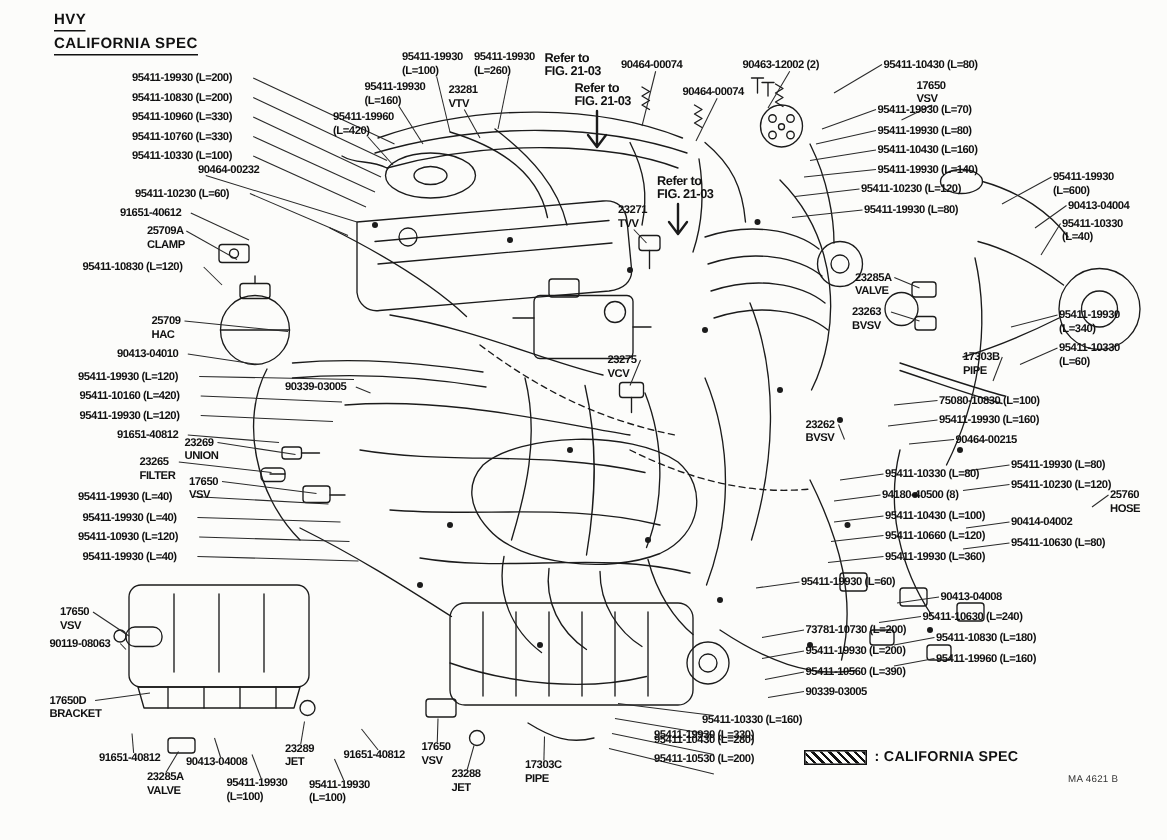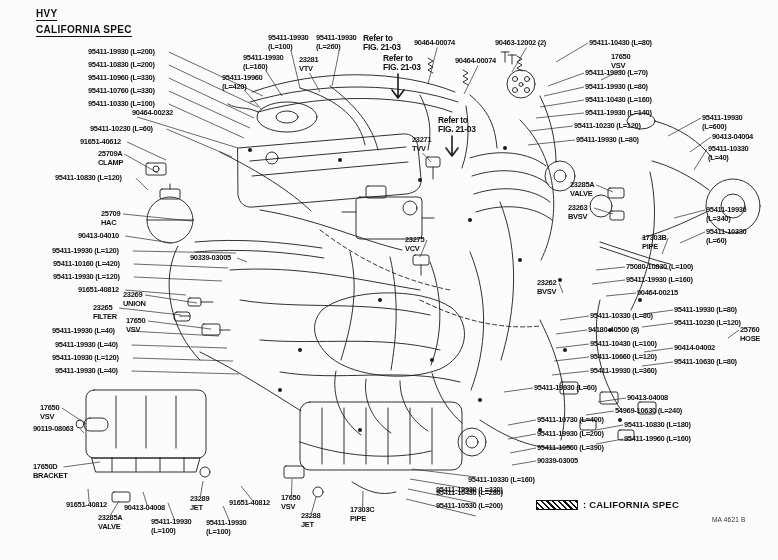--- a/index.html
+++ b/index.html
@@ -397,22 +397,22 @@
       <div class="lbl" style="left: 588px; top: 326px;">94180-40500 (8)</div>
       <div class="lbl" style="left: 740px; top: 326px;">25760
 HOSE</div>
       <div class="lbl" style="left: 590px; top: 340px;">95411-10430 (L=100)</div>
       <div class="lbl" style="left: 674px; top: 344px;">90414-04002</div>
       <div class="lbl" style="left: 590px; top: 353px;">95411-10660 (L=120)</div>
       <div class="lbl" style="left: 674px; top: 358px;">95411-10630 (L=80)</div>
       <div class="lbl" style="left: 590px; top: 367px;">95411-19930 (L=360)</div>
       <div class="lbl" style="left: 534px; top: 384px;">95411-19930 (L=60)</div>
       <div class="lbl" style="left: 627px; top: 394px;">90413-04008</div>
-      <div class="lbl" style="left: 615px; top: 407px;">54969-10630 (L=240)</div>
-      <div class="lbl" style="left: 537px; top: 416px;">95411-10730 (L=400)</div>
+      <div class="lbl" style="left: 615px; top: 407px;">95411-10630 (L=240)</div>
+      <div class="lbl" style="left: 537px; top: 416px;">73781-10730 (L=200)</div>
       <div class="lbl" style="left: 624px; top: 421px;">95411-10830 (L=180)</div>
       <div class="lbl" style="left: 537px; top: 430px;">95411-19930 (L=200)</div>
       <div class="lbl" style="left: 624px; top: 435px;">95411-19960 (L=160)</div>
       <div class="lbl" style="left: 537px; top: 444px;">95411-10560 (L=390)</div>
       <div class="lbl" style="left: 537px; top: 457px;">90339-03005</div>
       <div class="lbl" style="left: 436px; top: 476px; padding-left: 32px;">95411-10330 (L=160)</div>
       <div class="lbl" style="left: 436px; top: 489px;">95411-10430 (L=280)</div>
       <div class="lbl" style="left: 436px; top: 502px;">95411-10530 (L=200)</div>
       <div class="lbl" style="left: 436px; top: 486px;">95411-19930 (L=330)</div>
       <div class="lbl" style="left: 66px; top: 501px;">91651-40812</div>

